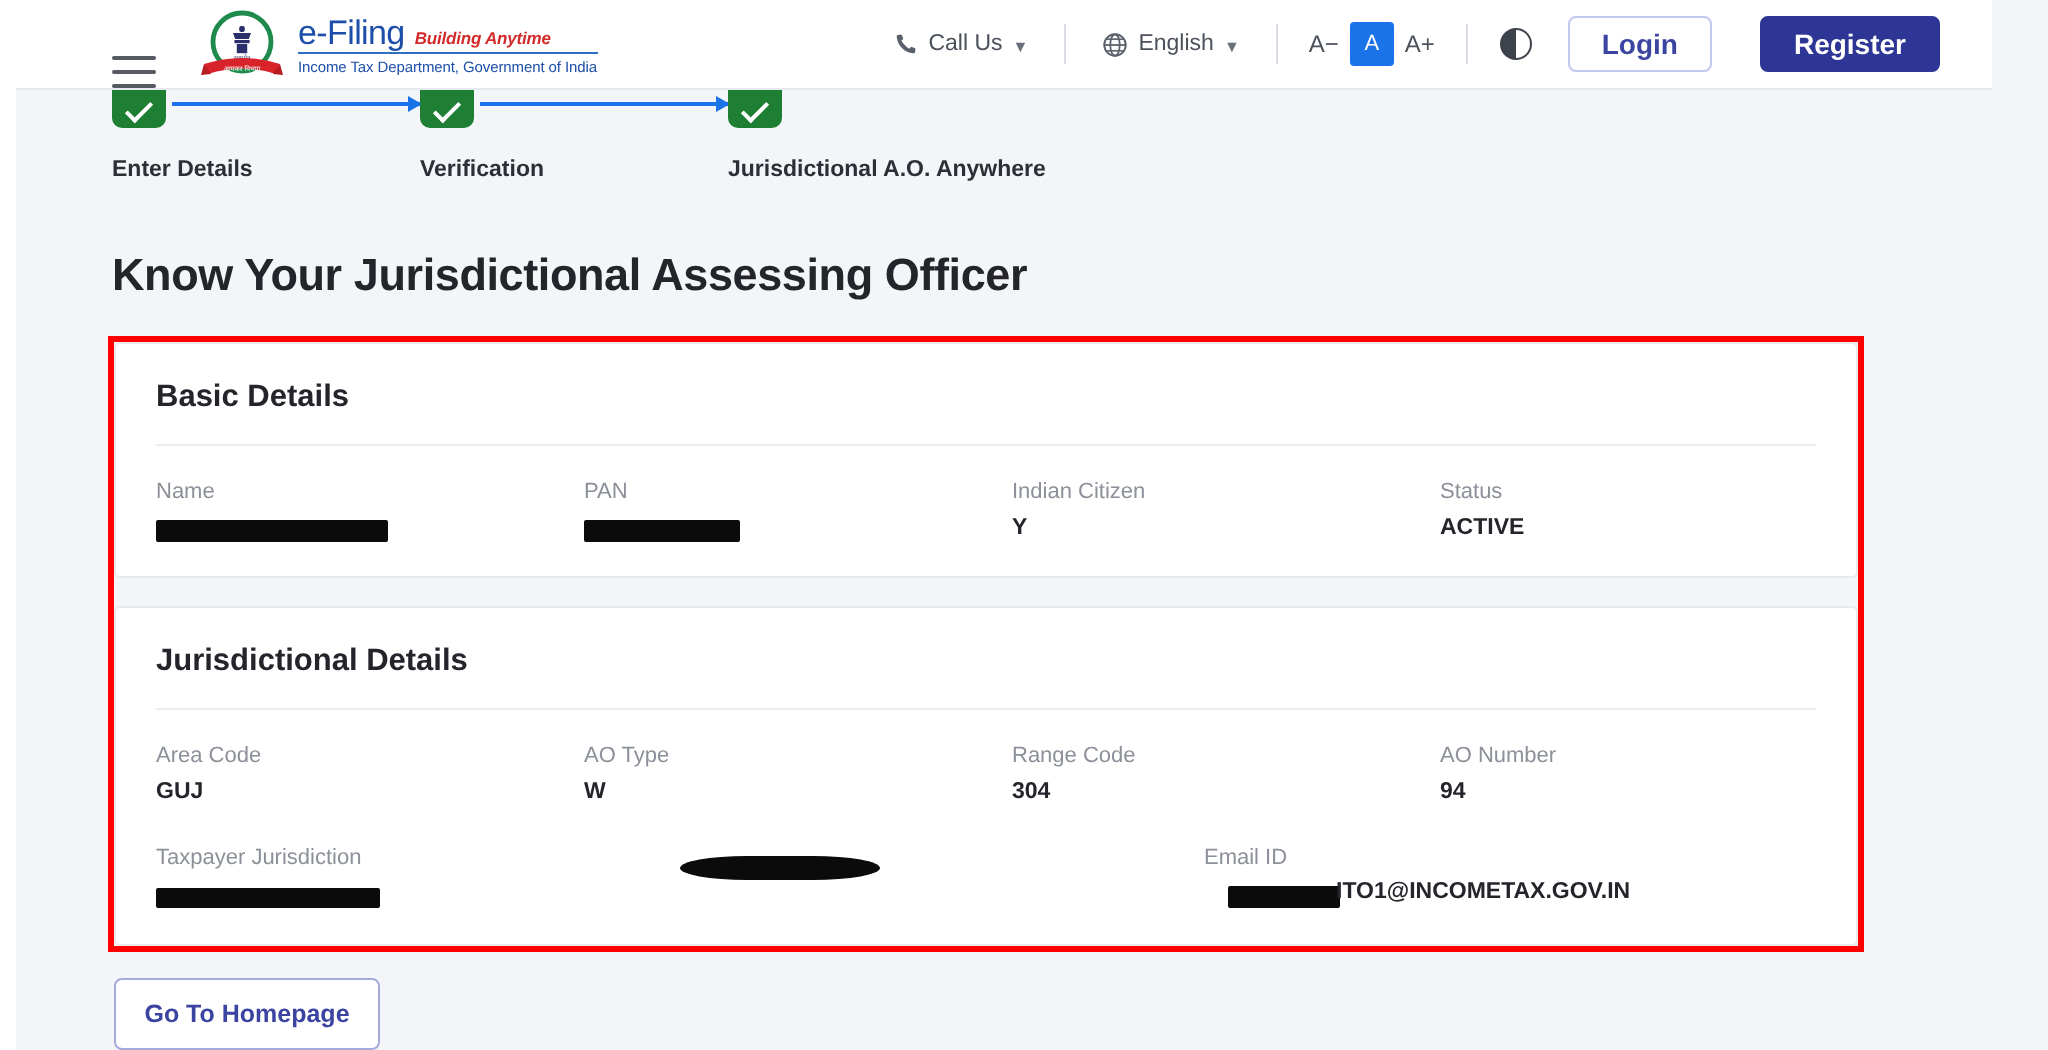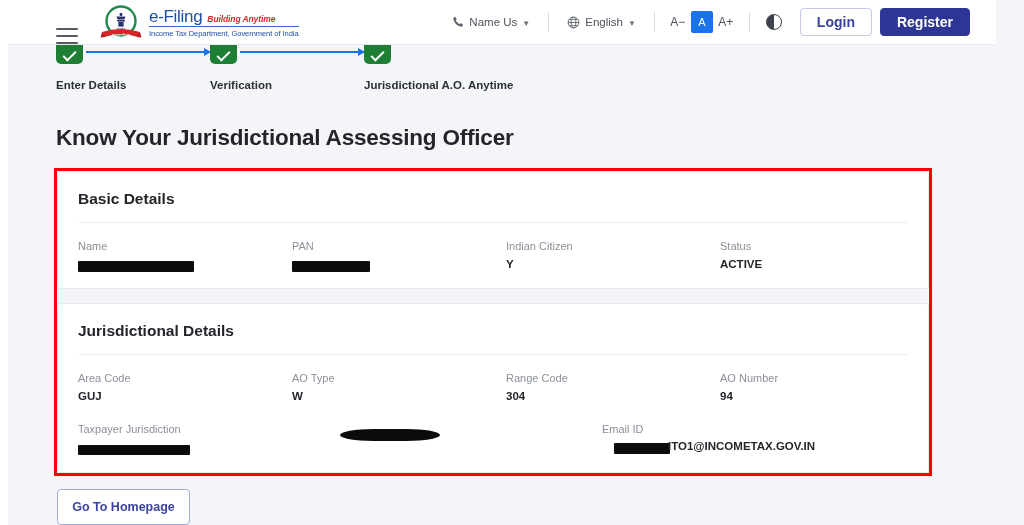--- a/index.html
+++ b/index.html
@@ -191,21 +191,21 @@
     color: #3b44a0;
     background: #ffffff;
     border: 1px solid #c2c8ef;
     margin-left: 10px;
     min-width: 72px;
   }
   .btn-register {
     color: #ffffff;
     background: #2d3694;
     border: 1px solid #2d3694;
-    margin-left: 8px;
+    margin-left: 24px;
     min-width: 78px;
   }
 
   
   .stepper {
     position: absolute;
     left: 56px;
     top: 48px;
     width: 520px;
     height: 58px;
@@ -419,21 +419,21 @@
         <div class="brand-line2">Income Tax Department, Government of India</div>
       </div>
     </div>
 
     <div class="header-right">
 
       <div class="hitem">
         <svg width="12" height="12" viewBox="0 0 16 16">
           <path d="M3 1.8 L5.2 1.8 L6.2 4.6 L4.9 5.7 C5.8 7.6 8.4 10.2 10.3 11.1 L11.4 9.8 L14.2 10.8 L14.2 13 C14.2 13.7 13.6 14.2 12.9 14.2 C7 13.7 2.3 9 1.8 3.1 C1.8 2.4 2.3 1.8 3 1.8 Z" fill="#5b616b"></path>
         </svg>
-        <span>Name Us</span>
+        <span>Call Us</span>
         <span class="caret">▼</span>
       </div>
 
       <div class="hdivider"></div>
 
       <div class="hitem">
         <svg width="13" height="13" viewBox="0 0 16 16">
           <circle cx="8" cy="8" r="6.6" fill="none" stroke="#5b616b" stroke-width="1.2"></circle>
           <ellipse cx="8" cy="8" rx="2.9" ry="6.6" fill="none" stroke="#5b616b" stroke-width="1.1"></ellipse>
           <line x1="1.6" y1="8" x2="14.4" y2="8" stroke="#5b616b" stroke-width="1.1"></line>
@@ -479,21 +479,21 @@
       <div class="step-box">
         <i class="check"></i>
       </div>
       <div class="step-label">Verification</div>
     </div>
 
     <div class="step" style="left:308px; width:200px;">
       <div class="step-box">
         <i class="check"></i>
       </div>
-      <div class="step-label">Jurisdictional A.O. Anytime</div>
+      <div class="step-label">Jurisdictional A.O. Anywhere</div>
     </div>
   </div>
 
   <div class="page-title">Know Your Jurisdictional Assessing Officer</div>
 
   <div class="card" id="card-basic">
     <div class="card-title">Basic Details</div>
     <div class="card-rule"></div>
     <div class="field-grid">
 

